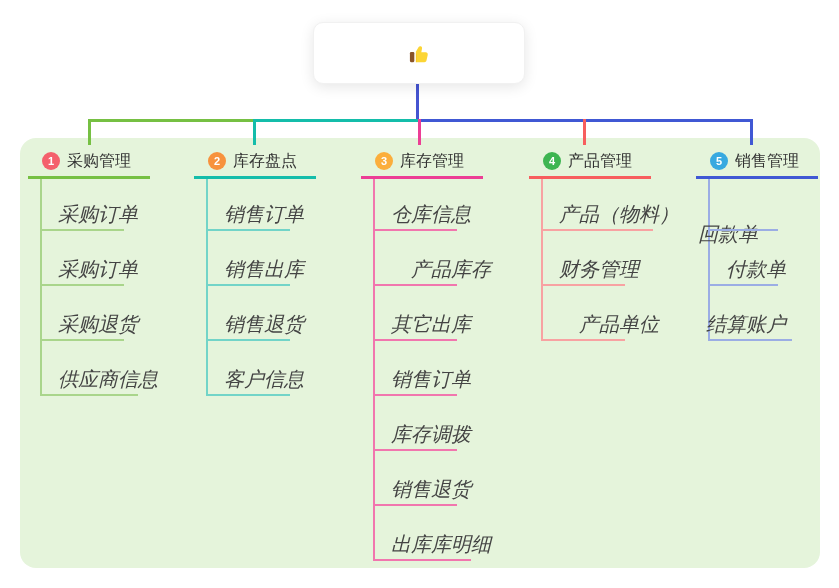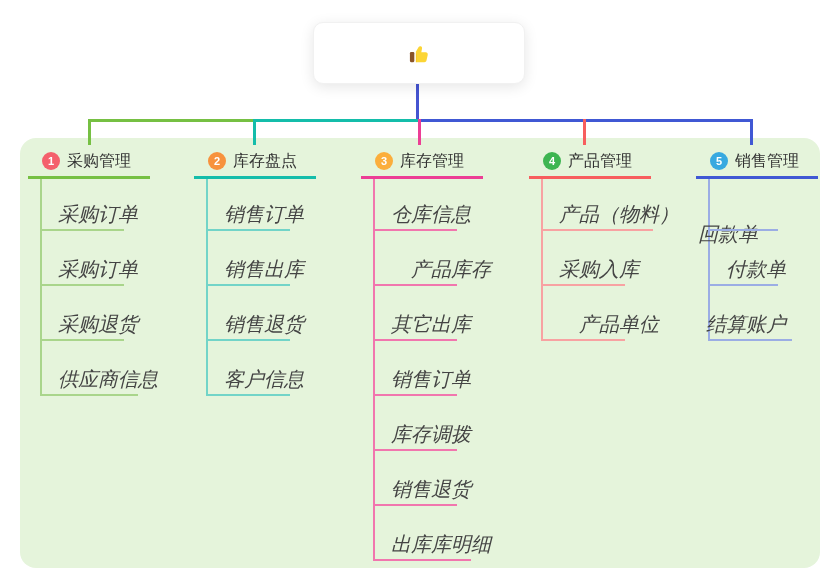--- a/index.html
+++ b/index.html
@@ -113,21 +113,21 @@
       <div class="line" style="left: 373px; top: 559px; width: 98px; height: 2px; background: rgb(241, 118, 174);"></div>
       <div class="line" style="left: 583px; top: 119px; width: 3px; height: 26px; background: rgb(247, 94, 94);"></div>
       <div class="branch-title" style="left: 543px; top: 150px;">
         <div class="badge" style="background: rgb(61, 181, 81);">4</div>
         <div>产品管理</div>
       </div>
       <div class="line" style="left: 529px; top: 176px; width: 122px; height: 3px; background: rgb(247, 94, 94);"></div>
       <div class="line" style="left: 541px; top: 179px; width: 2px; height: 162px; background: rgb(248, 162, 162);"></div>
       <div class="child-label" style="left: 559px; top: 204px;">产品（物料）</div>
       <div class="line" style="left: 541px; top: 229px; width: 112px; height: 2px; background: rgb(248, 162, 162);"></div>
-      <div class="child-label" style="left: 559px; top: 259px;">采购入库</div>
+      <div class="child-label" style="left: 559px; top: 259px;">财务管理</div>
       <div class="line" style="left: 541px; top: 284px; width: 84px; height: 2px; background: rgb(248, 162, 162);"></div>
       <div class="child-label" style="left: 559px; top: 314px; margin-left: 20px;">产品单位</div>
       <div class="line" style="left: 541px; top: 339px; width: 84px; height: 2px; background: rgb(248, 162, 162);"></div>
       <div class="line" style="left: 750px; top: 119px; width: 3px; height: 26px; background: rgb(64, 88, 212);"></div>
       <div class="branch-title" style="left: 710px; top: 150px;">
         <div class="badge" style="background: rgb(56, 169, 224);">5</div>
         <div>销售管理</div>
       </div>
       <div class="line" style="left: 696px; top: 176px; width: 122px; height: 3px; background: rgb(64, 88, 212);"></div>
       <div class="line" style="left: 708px; top: 179px; width: 2px; height: 162px; background: rgb(155, 173, 228);"></div>

